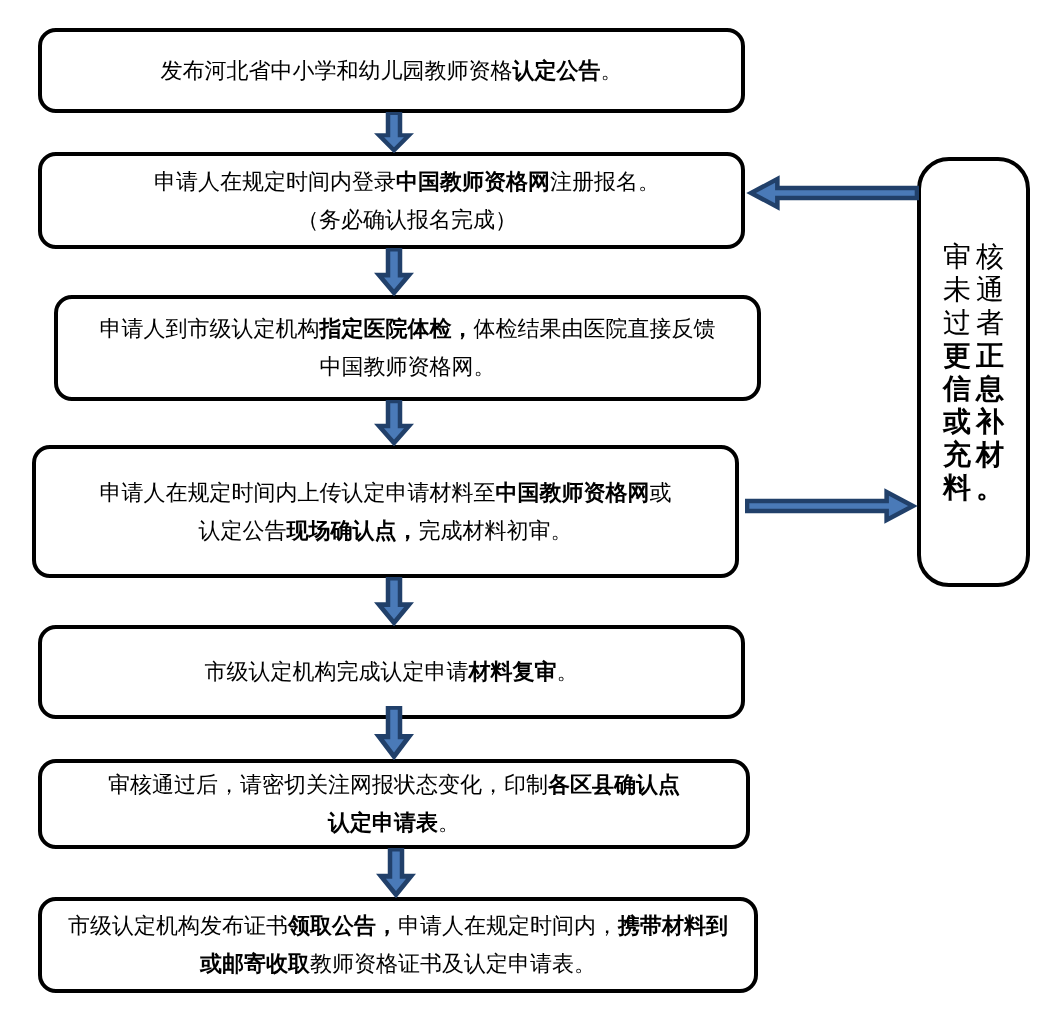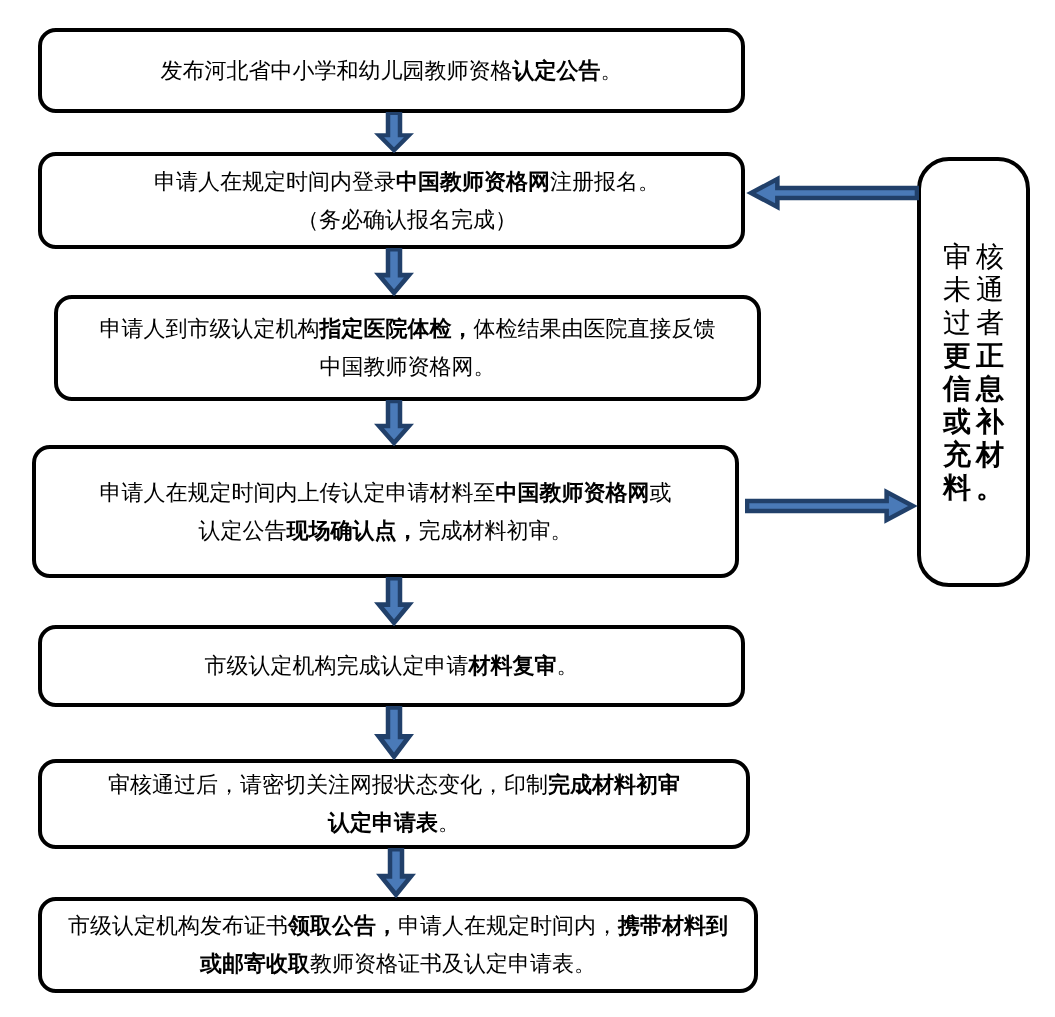--- a/index.html
+++ b/index.html
@@ -65,29 +65,29 @@
       </div>
   </div>
 
   <div class="flow-box" style="left:32px; top:445px; width:707px; height:133px;">
     <div>
         <div class="line"><span>申请人在规定时间内上传认定申请材料至</span><span class="bold">中国教师资格网</span><span>或</span></div>
         <div class="line"><span>认定公告</span><span class="bold">现场确认点，</span><span>完成材料初审。</span></div>
       </div>
   </div>
 
-  <div class="flow-box" style="left:38px; top:625px; width:707px; height:82px;">
+  <div class="flow-box" style="left:38px; top:625px; width:707px; height:94px;">
     <div>
         <div class="line"><span>市级认定机构完成认定申请</span><span class="bold">材料复审</span><span>。</span></div>
       </div>
   </div>
 
   <div class="flow-box" style="left:38px; top:759px; width:712px; height:90px;">
     <div>
-        <div class="line"><span>审核通过后，请密切关注网报状态变化，印制</span><span class="bold">完成材料初审</span></div>
+        <div class="line"><span>审核通过后，请密切关注网报状态变化，印制</span><span class="bold">各区县确认点</span></div>
         <div class="line"><span class="bold">认定申请表</span><span>。</span></div>
       </div>
   </div>
 
   <div class="flow-box" style="left:38px; top:897px; width:720px; height:96px;">
     <div>
         <div class="line"><span>市级认定机构发布证书</span><span class="bold">领取公告，</span><span>申请人在规定时间内，</span><span class="bold">携带材料到</span></div>
         <div class="line"><span class="bold">或邮寄收取</span><span>教师资格证书及认定申请表。</span></div>
       </div>
   </div>

